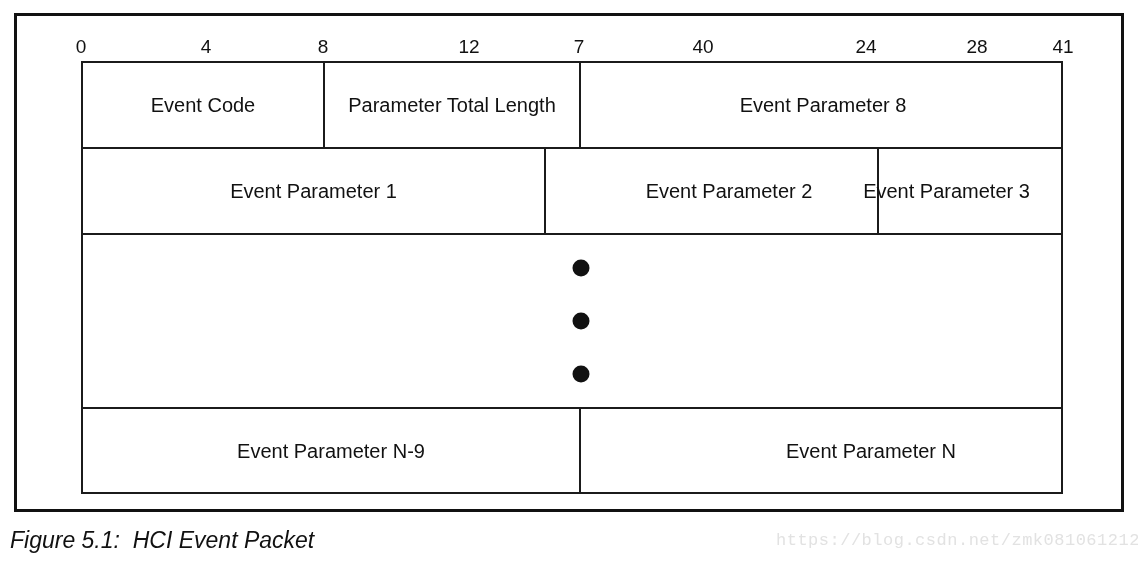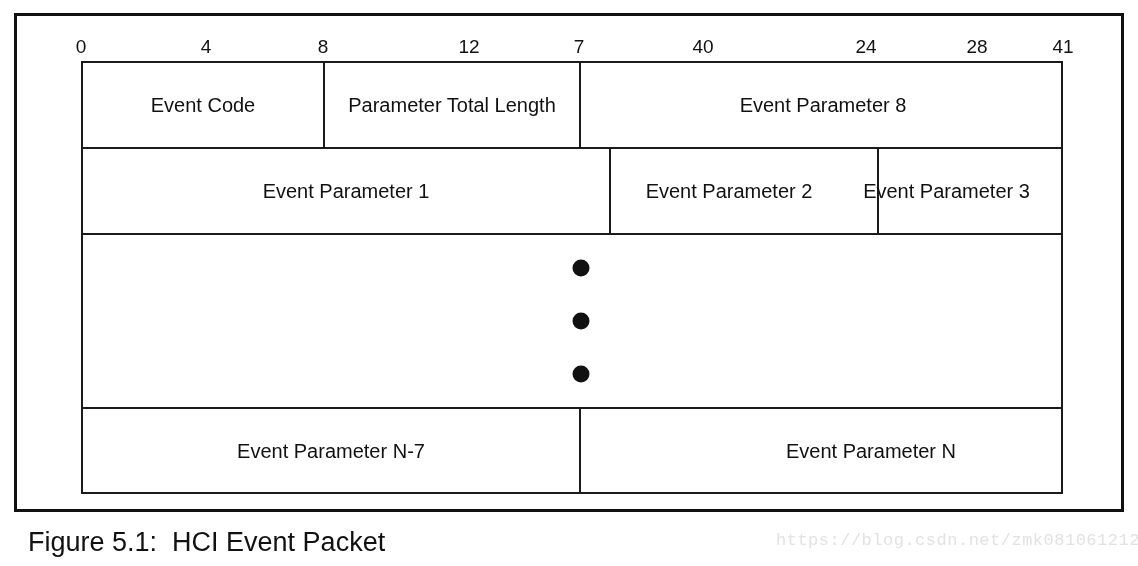--- a/index.html
+++ b/index.html
@@ -111,23 +111,24 @@
   .ellipsis-dot {
     width: 17px;
     height: 17px;
     border-radius: 50%;
     background: #111111;
   }
 
   
   #figure-caption {
     position: absolute;
-    left: 28px;
+    left: 10px;
     top: 527px;
-    font-size: 27px;
+    font-size: 23px;
+    font-style: italic;
     font-family: "Liberation Sans", sans-serif;
     color: #111111;
     white-space: pre;
   }
 
   
   #watermark {
     position: absolute;
     left: 776px;
     top: 531px;
@@ -157,37 +158,37 @@
 
   <div id="packet-table">
 
     <div class="packet-row" id="row-1">
       <div class="packet-cell" style="left:0px;   width:242px;">Event Code</div>
       <div class="packet-cell" style="left:242px; width:256px;">Parameter Total Length</div>
       <div class="packet-cell last" style="left:498px; width:484px;">Event Parameter 8</div>
     </div>
 
     <div class="packet-row" id="row-2">
-      <div class="packet-cell" style="left:0px;   width:528px;">Event Parameter 1</div>
+      <div class="packet-cell" style="left:0px;   width:463px;">Event Parameter 1</div>
       <div class="packet-cell" style="left:498px; width:298px;">Event Parameter 2</div>
       <div class="packet-cell last" style="left:745px; width:237px;">Event Parameter 3</div>
     </div>
 
     <div class="packet-row" id="row-3">
       <div id="ellipsis-group">
         <div id="ellipsis-inner">
           <span class="ellipsis-dot"></span>
           <span class="ellipsis-dot"></span>
           <span class="ellipsis-dot"></span>
         </div>
       </div>
     </div>
 
     <div class="packet-row" id="row-4">
-      <div class="packet-cell" style="left:0px;   width:498px;">Event Parameter N-7</div>
+      <div class="packet-cell" style="left:0px;   width:498px;">Event Parameter N-9</div>
       <div class="packet-cell last" style="left:498px; width:484px;margin-left:48px;">Event Parameter N</div>
     </div>
 
   </div>
 </div>
 
 <div id="figure-caption">Figure 5.1:  HCI Event Packet</div>
 
 <div id="watermark">https://blog.csdn.net/zmk0810612124</div>
 

